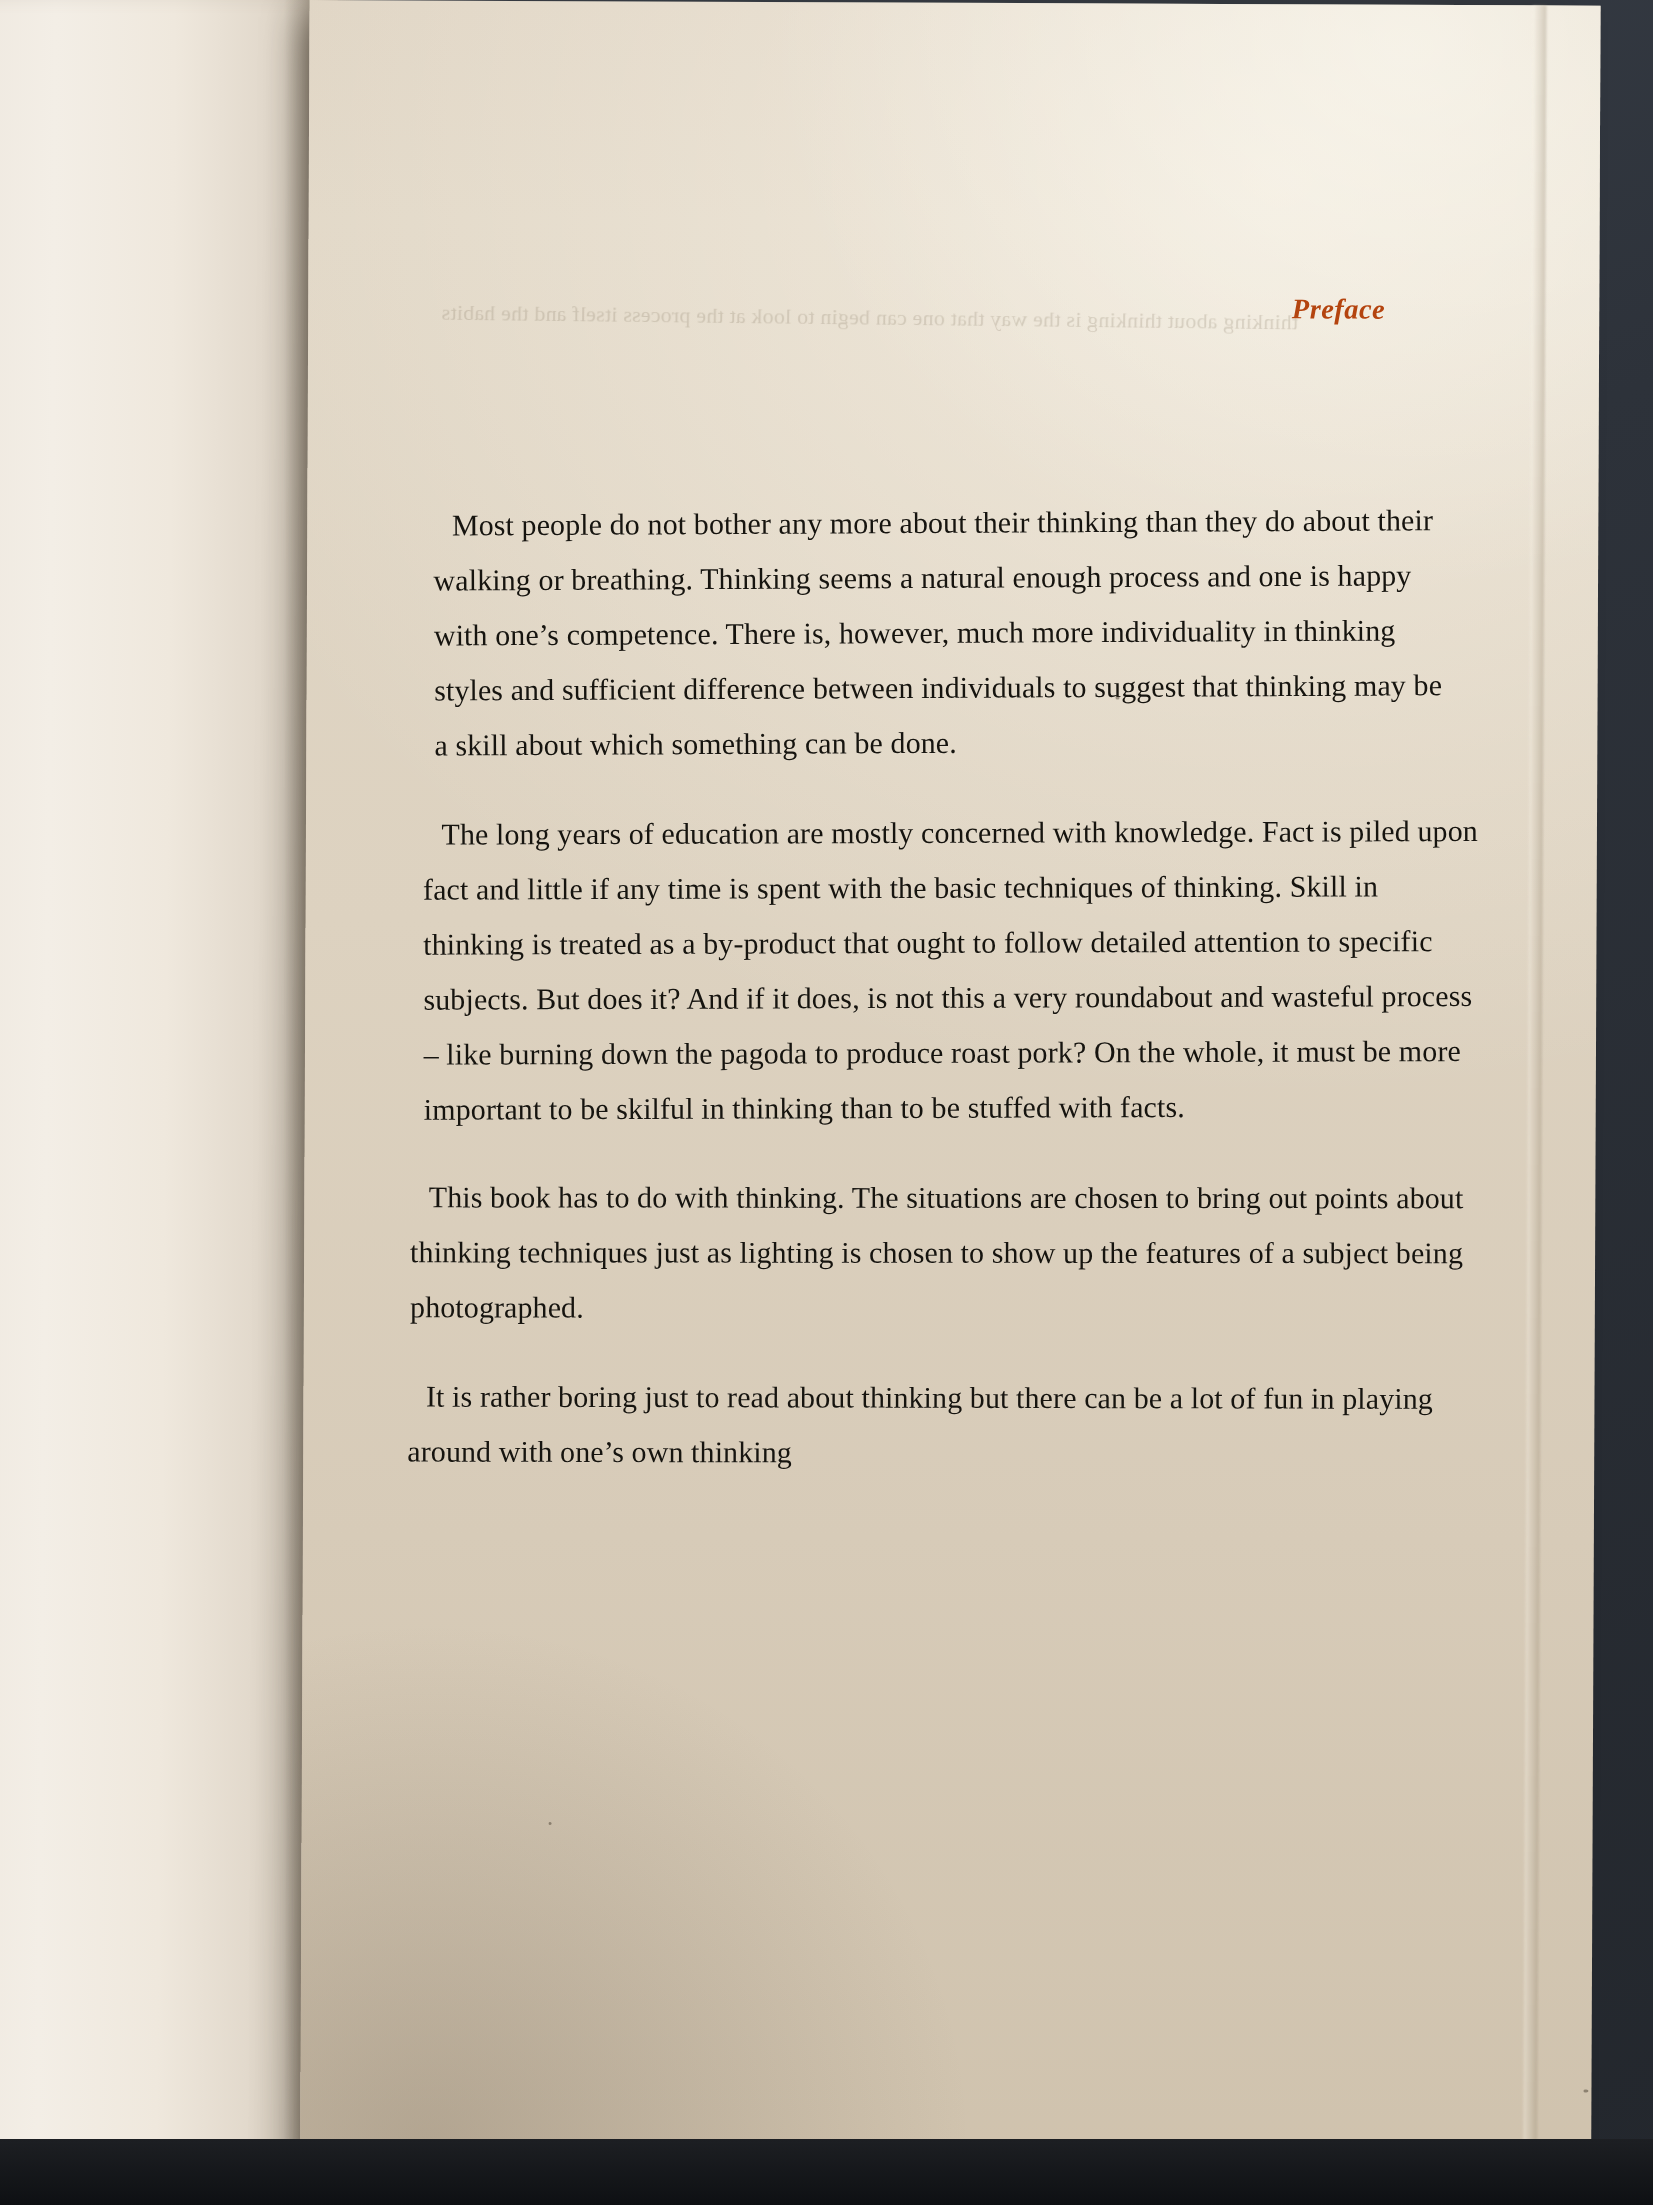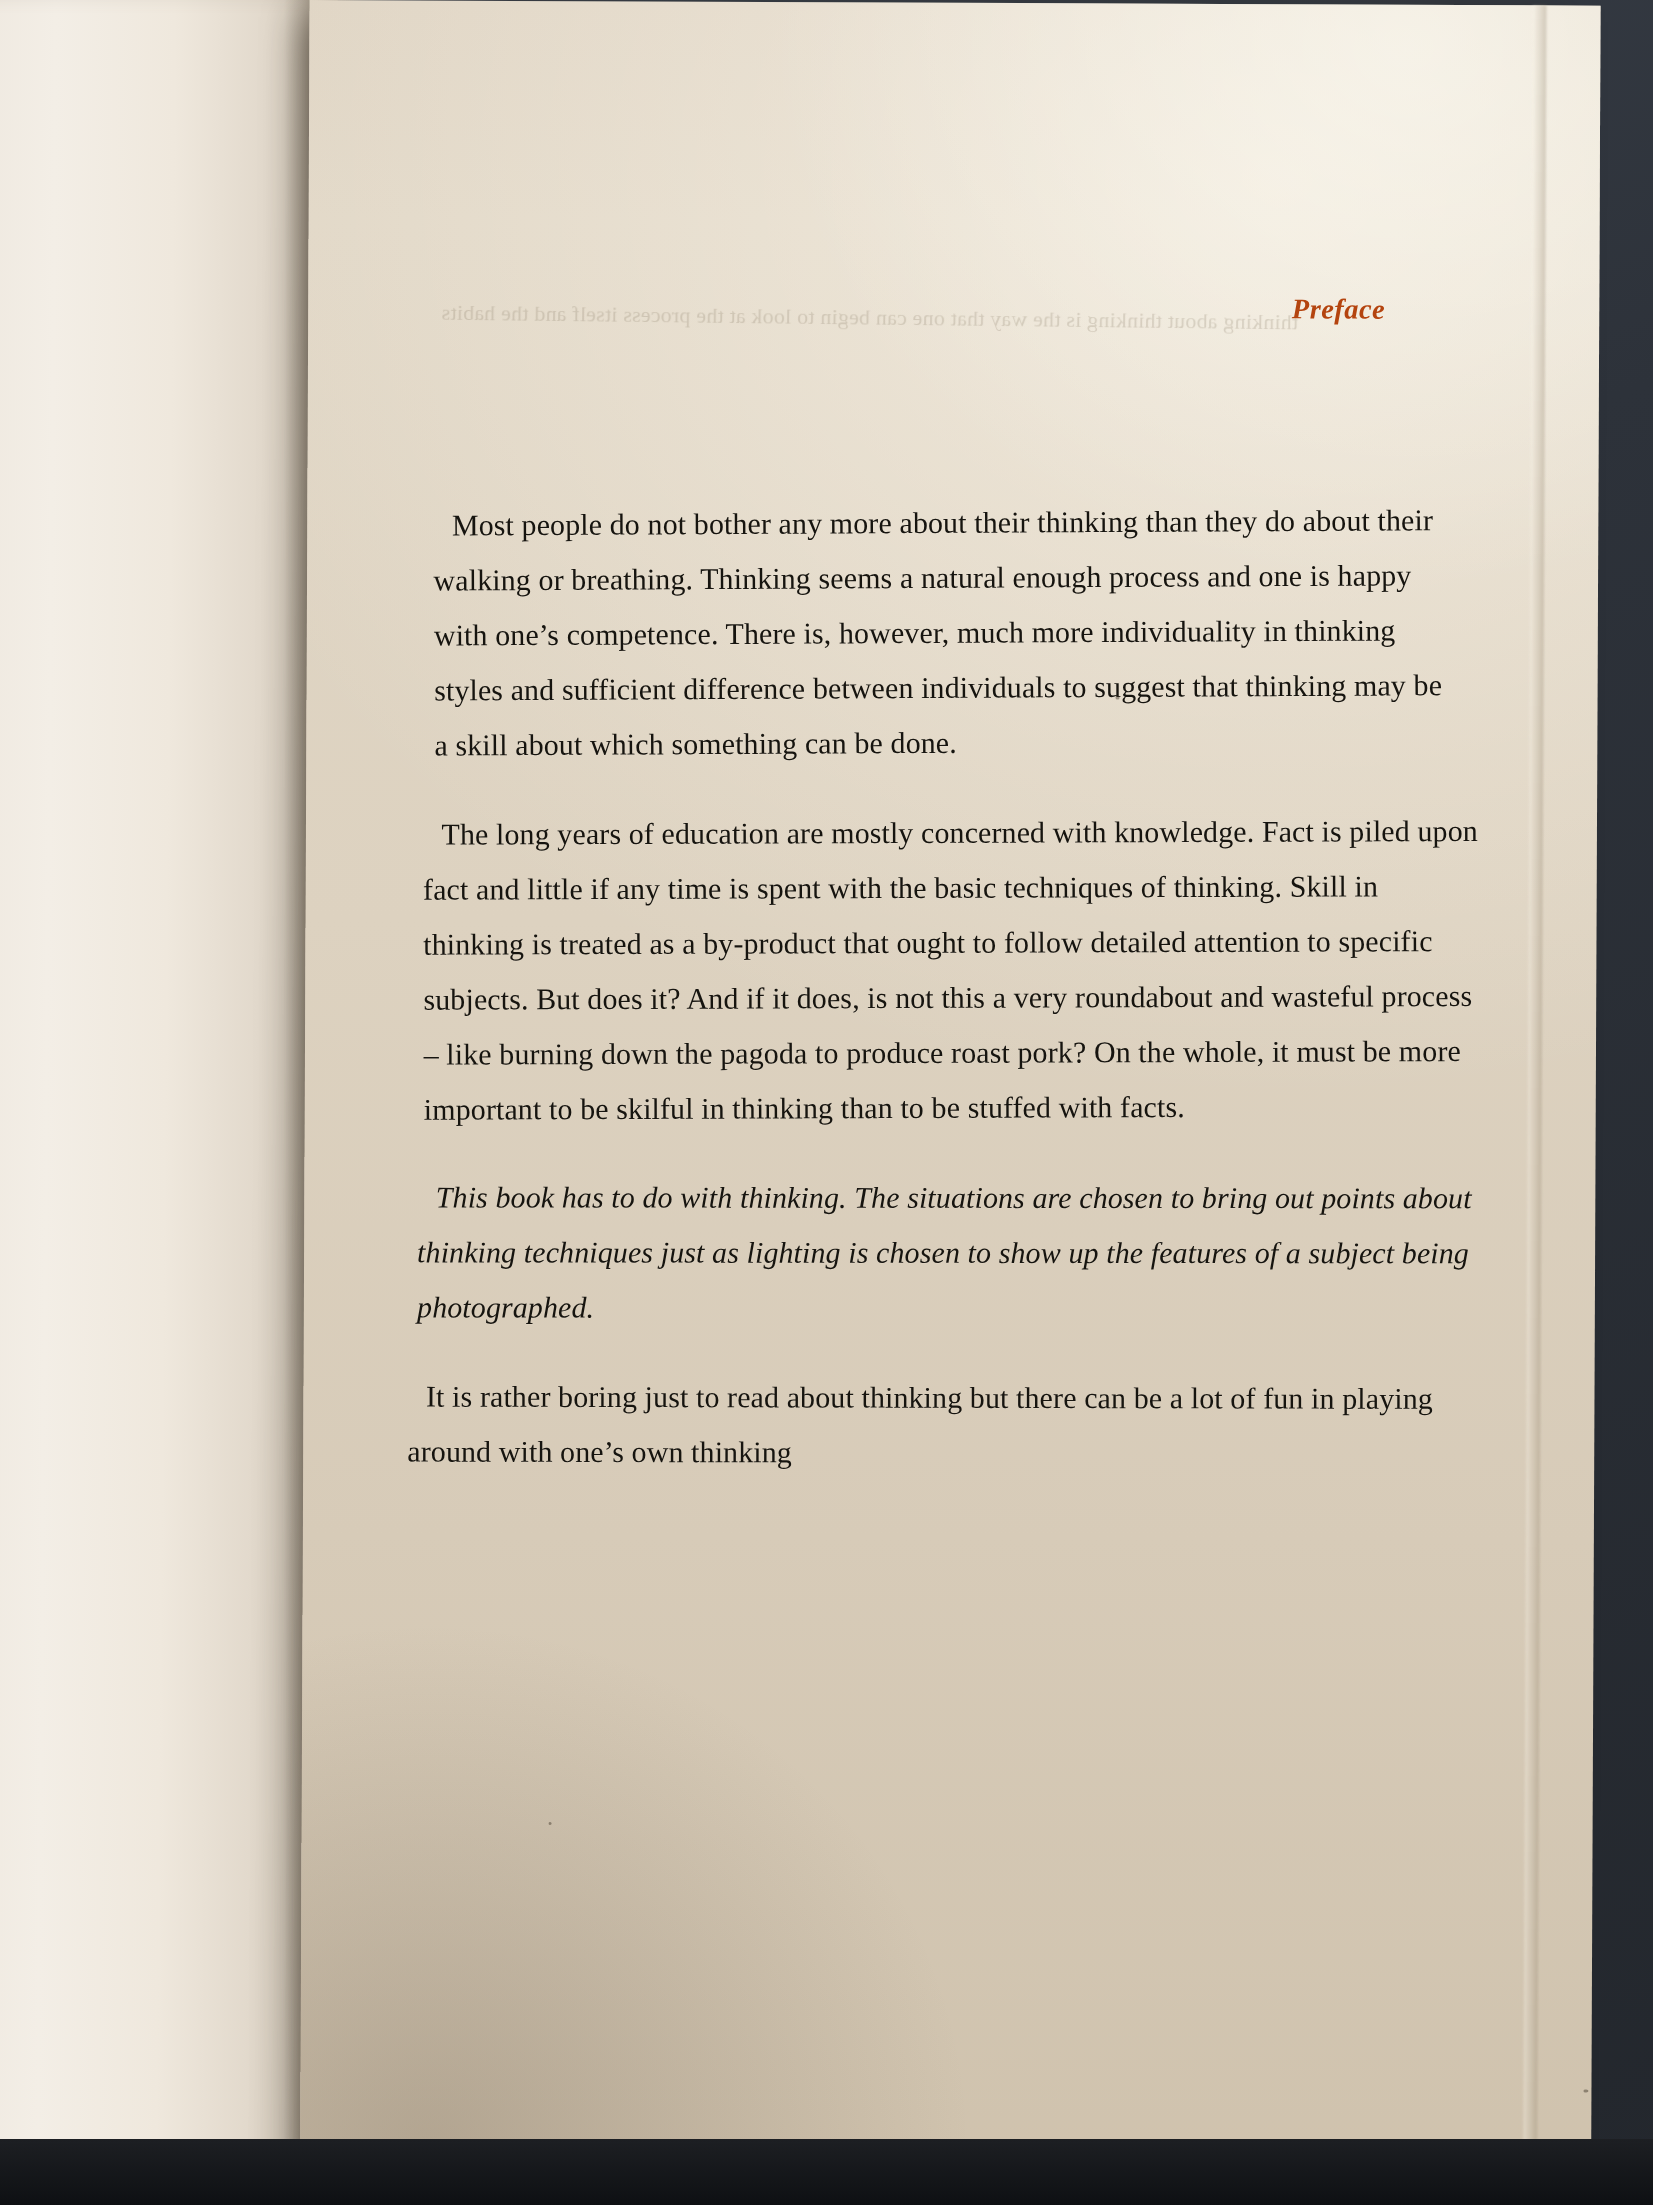--- a/index.html
+++ b/index.html
@@ -132,21 +132,21 @@
     font-family: "Liberation Serif", serif;
     font-size: 30px;
     line-height: 55px;
     color: #16140f;
     text-indent: 18.6px;
     letter-spacing: 0.1px;
     text-shadow: 0 0.5px 0 rgba(255,248,235,0.25);
   }
   .para.p1 { transform: rotate(-0.55deg); margin-left: 23px; width: 1028px; }
   .para.p2 { transform: rotate(-0.45deg); margin-left: 14.2px; width: 1056px; margin-top: 12px; }
-  .para.p3 { transform: rotate(-0.2deg);  margin-left: 9px;  width: 1072px; margin-top: 12px; font-style: italic; }
+  .para.p3 { transform: rotate(-0.2deg);  margin-left: 2px;  width: 1072px; margin-top: 12px; }
   .para.p4 { transform: rotate(-0.12deg); margin-left: 0px;  width: 1056px; margin-top: 13px; }
 
   
   .right-edge {
     position: absolute;
     right: 54px;
     top: 0;
     width: 14.2px;
     height: 2193px;
     background: linear-gradient(90deg, rgba(255,250,240,0.35), rgba(150,135,112,0.35));

